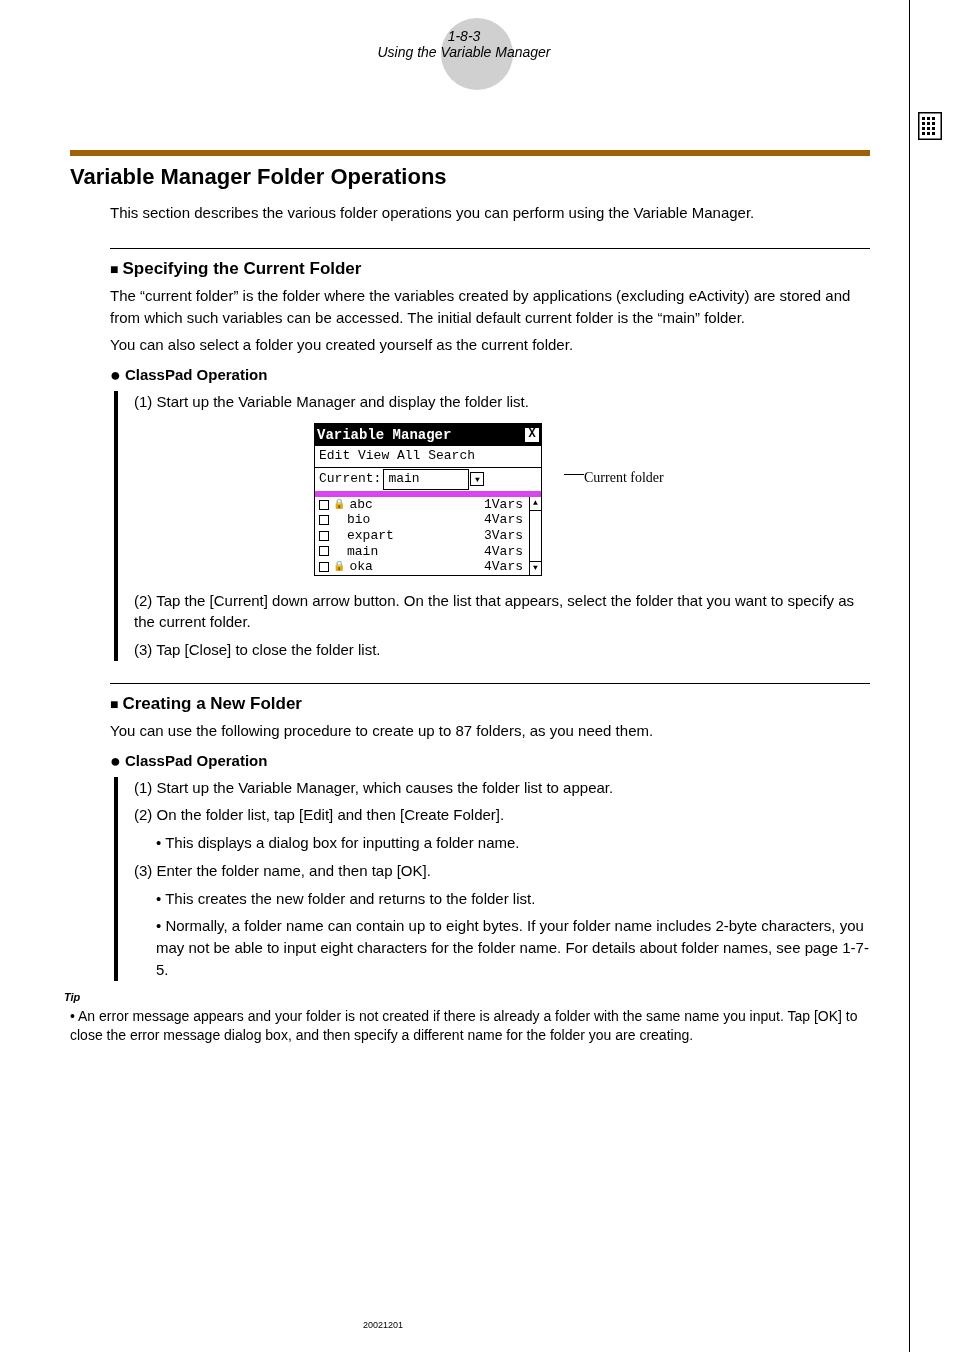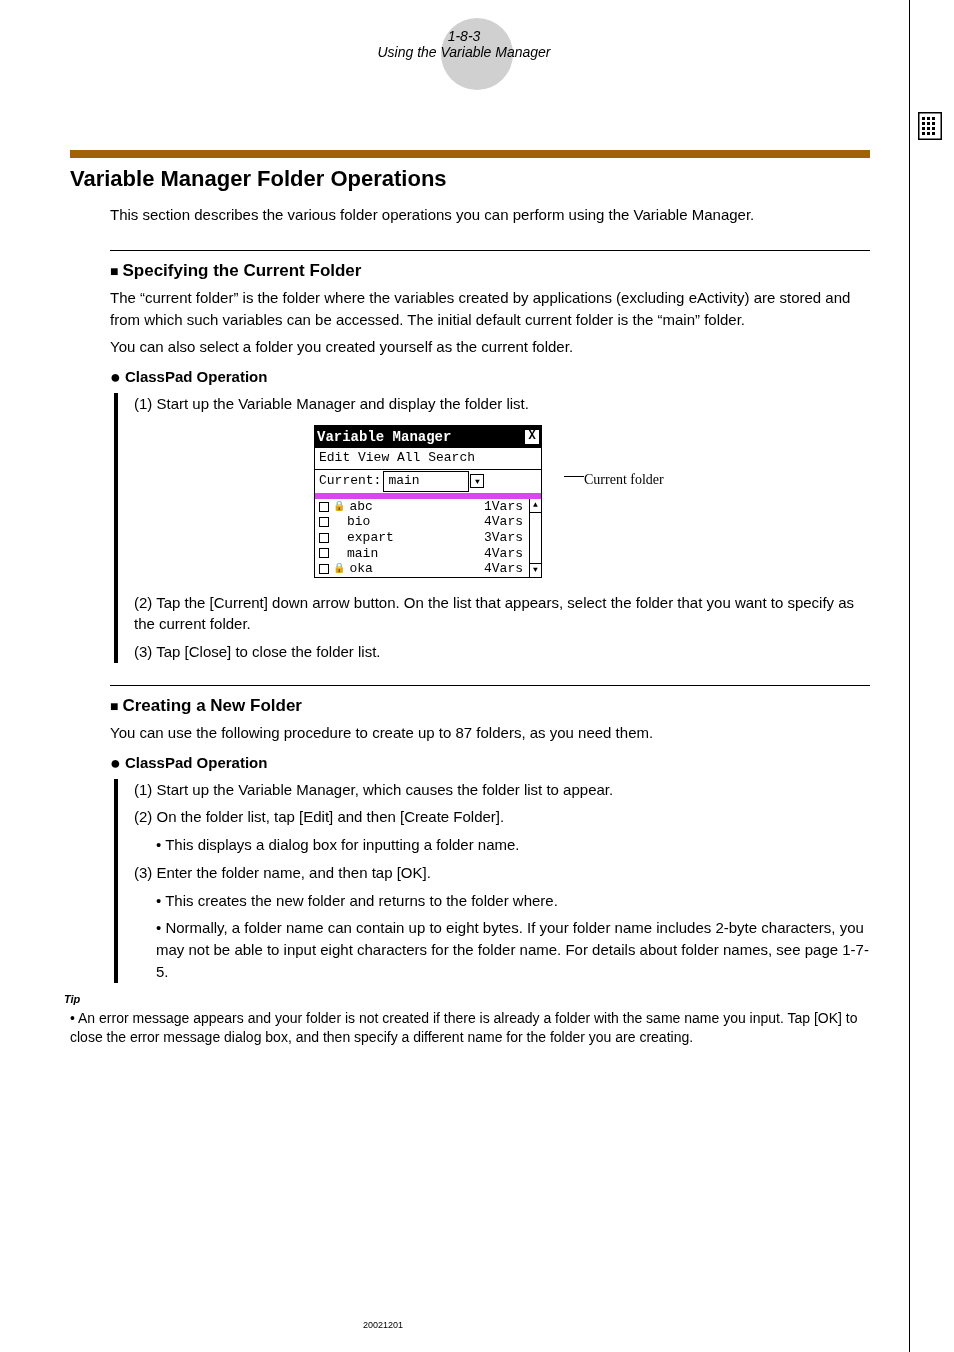--- a/index.html
+++ b/index.html
@@ -48,21 +48,21 @@
   }
   .content {
     position: absolute;
     left: 70px;
     top: 150px;
     width: 800px;
   }
   h1.section-title {
     font-size: 22px;
     font-weight: bold;
-    border-top: 8px solid #a16207;
+    border-top: 6px solid #a16207;
     padding-top: 8px;
     margin-bottom: 12px;
   }
   .intro {
     font-size: 15px;
     line-height: 1.45;
     margin-left: 40px;
     margin-bottom: 24px;
   }
   .subsection {
@@ -356,21 +356,21 @@
 
     <div class="op-head">
       <span class="dot">●</span><span>ClassPad Operation</span>
     </div>
 
     <div class="steps">
       <div class="step">(1) Start up the Variable Manager, which causes the folder list to appear.</div>
       <div class="step">(2) On the folder list, tap [Edit] and then [Create Folder].</div>
       <div class="bullet-line">This displays a dialog box for inputting a folder name.</div>
       <div class="step">(3) Enter the folder name, and then tap [OK].</div>
-      <div class="bullet-line">This creates the new folder and returns to the folder where.</div>
+      <div class="bullet-line">This creates the new folder and returns to the folder list.</div>
       <div class="bullet-line">Normally, a folder name can contain up to eight bytes. If your folder name includes 2-byte characters, you may not be able to input eight characters for the folder name. For details about folder names, see page 1-7-5.</div>
     </div>
 
     <div class="tip-head">Tip</div>
     <div class="tip-body">
       <span>An error message appears and your folder is not created if there is already a folder with the same name you input. Tap [OK] to close the error message dialog box, and then specify a different name for the folder you are creating.</span>
     </div>
   </div>
 
 </div>

